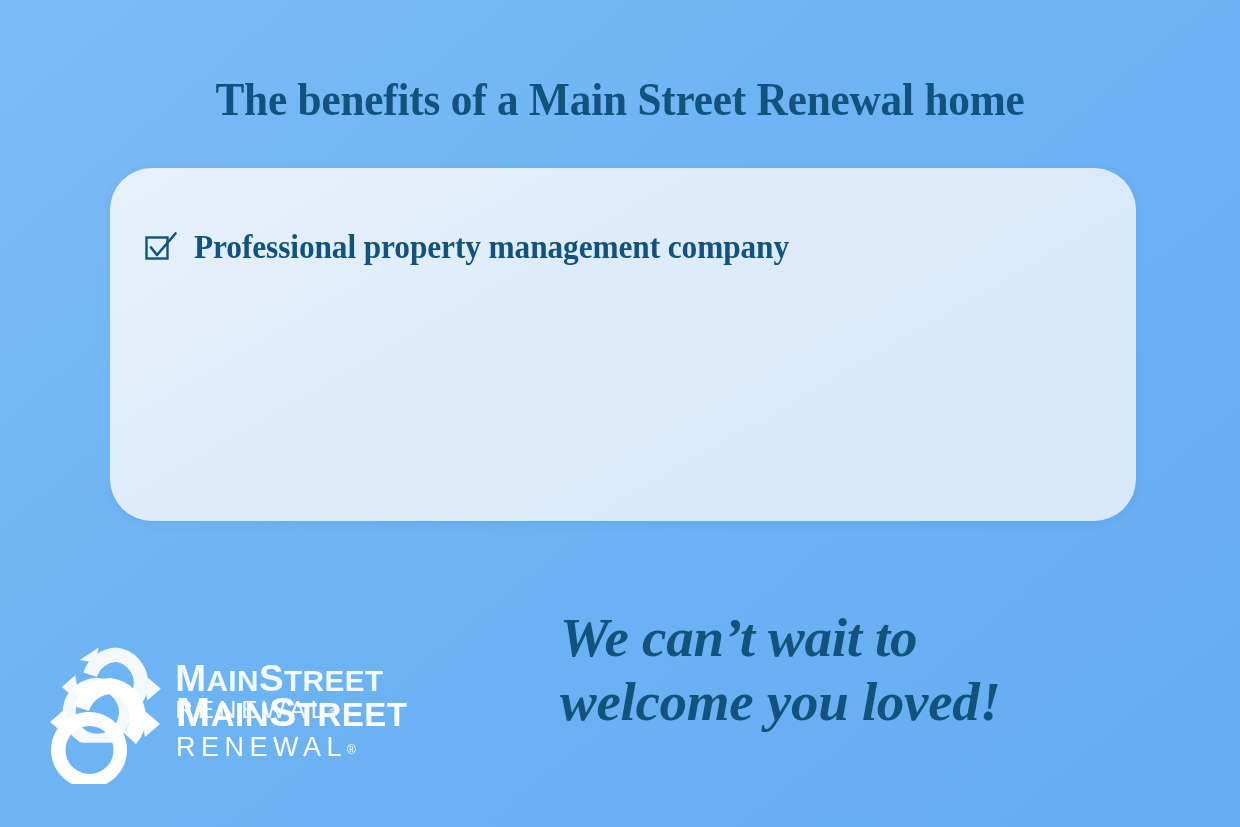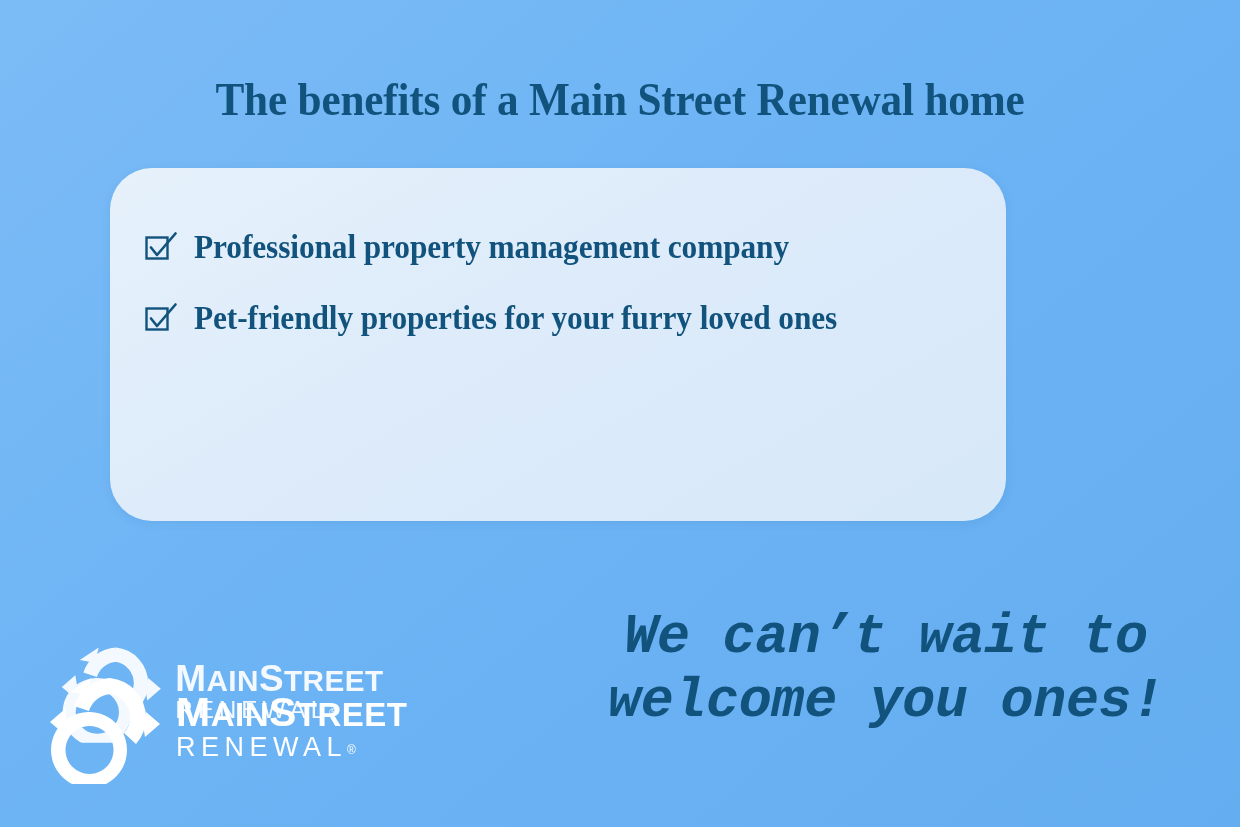--- a/index.html
+++ b/index.html
@@ -56,21 +56,21 @@
     transform:scaleX(0.94);
     transform-origin:center top;
     z-index:3;
   }
 
   
   .card {
     position:absolute;
     left:110px;
     top:168px;
-    width:896px;
+    width:1026px;
     height:353px;
     border-radius:42px;
     background:linear-gradient(150deg,#e6f1fb 0%, #ddebfa 45%, #d7e8f9 100%);
     box-shadow:0 2px 10px rgba(30,90,150,0.10);
     z-index:2;
     padding:44px 0 0 0;
   }
 
   .benefit-list {
     list-style:none;
@@ -161,31 +161,31 @@
   }
   .word-sub .reg {
     font-size:12px;
     letter-spacing:0;
     vertical-align:2px;
   }
 
   
   .tagline {
     position:absolute;
-    left:576px;
+    left:560px;
     top:606px;
     width:620px;
     z-index:3;
     color:#12537d;
-    font-family:Liberation Mono, monospace;
+    font-family:Liberation Serif, serif;
     font-weight:bold;
     font-style:italic;
     font-size:55px;
     line-height:1.17;
-    text-align:center;
+    text-align:left;
     letter-spacing:-0.3px;
   }
   .tagline .ln { display:block; white-space:nowrap; }
 </style>
 </head>
 <body>
 
 <div id="poster">
 
   <h1 class="headline">The benefits of a Main Street Renewal home</h1>
@@ -198,29 +198,20 @@
           <svg viewBox="0 0 34 34" xmlns="http://www.w3.org/2000/svg">
             <rect x="2.5" y="7.5" width="21" height="21" fill="none" stroke="#11537d" stroke-width="2.4"></rect>
             <path d="M7 17.5 L13 25 L31.5 3.5" fill="none" stroke="#11537d" stroke-width="2.6" stroke-linecap="round" stroke-linejoin="round"></path>
           </svg>
         </span>
         <span class="benefit-text">Professional property management company</span>
       </li>
 
 
 
-      <li class="benefit-item">
-        <span class="check-icon">
-          <svg viewBox="0 0 34 34" xmlns="http://www.w3.org/2000/svg">
-            <rect x="2.5" y="7.5" width="21" height="21" fill="none" stroke="#11537d" stroke-width="2.4"></rect>
-            <path d="M7 17.5 L13 25 L31.5 3.5" fill="none" stroke="#11537d" stroke-width="2.6" stroke-linecap="round" stroke-linejoin="round"></path>
-          </svg>
-        </span>
-        <span class="benefit-text">Pet-friendly properties for your furry loved ones</span>
-      </li>
 
     </ul>
   </div>
 
   <div class="logo-lockup logo-back">
     <span class="logo-mark">
       <svg viewBox="0 0 120 112" xmlns="http://www.w3.org/2000/svg">
         <g fill="#ffffff">
           <path d="M62 6 a40 40 0 0 1 36 40 a40 40 0 0 1 -10 26 l-12 -11 a24 24 0 0 0 6 -15 a24 24 0 0 0 -20 -24 z"></path>
           <path d="M98 40 l14 12 l-15 13 l-2 -12 z"></path>
@@ -251,16 +242,16 @@
       </svg>
     </span>
     <span class="logo-words">
       <span class="word-main"><span>M</span><span class="sm">AIN</span><span>S</span><span class="sm">TREET</span></span>
       <span class="word-sub"><span>RENEWAL</span><span class="reg">®</span></span>
     </span>
   </div>
 
   <div class="tagline">
     <span class="ln">We can’t wait to</span>
-    <span class="ln">welcome you ones!</span>
+    <span class="ln">welcome you loved!</span>
   </div>
 
 </div>
 
 </body></html>

